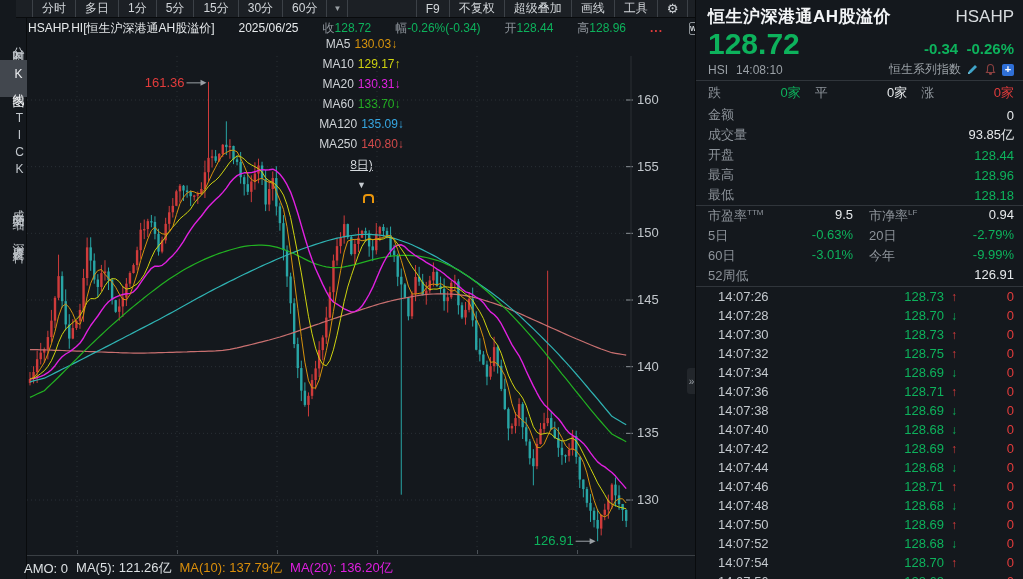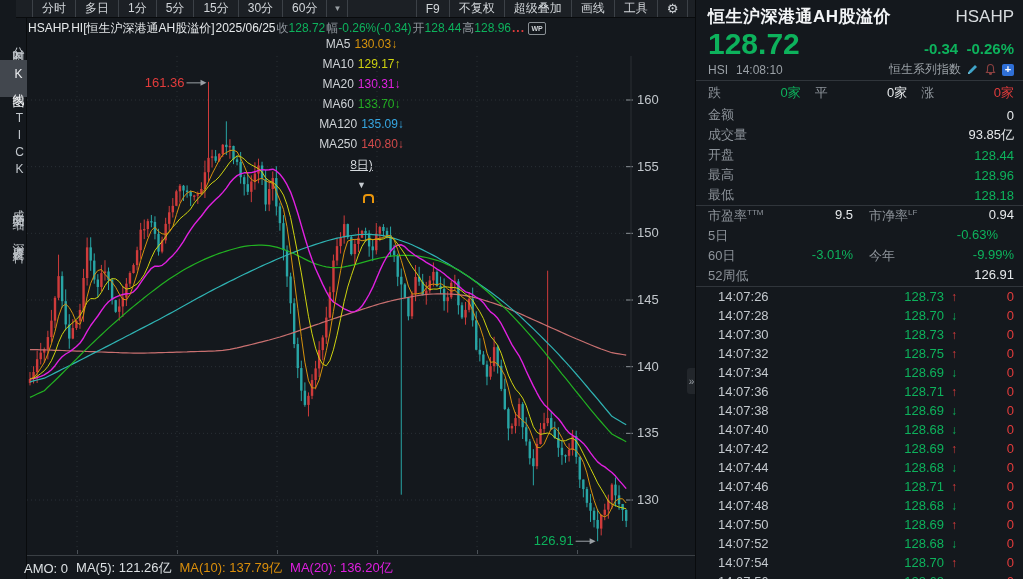--- a/index.html
+++ b/index.html
@@ -10,21 +10,21 @@
   
   .toolbar { position:absolute; left:16px; top:0; width:695px; height:18px; background:#1c2025; display:flex; align-items:stretch; border-bottom:1px solid #090b0d; }
   .tb-item { display:flex; align-items:center; padding:0 9px; border-right:1px solid #3c4147; color:#d2d6da; cursor:default; white-space:nowrap; }
   .tb-item:first-child { border-left:1px solid #3c4147; margin-left:16px; }
   .tb-drop { padding:0 6px; font-size:8px; color:#9aa0a5; display:flex; align-items:center; }
   .tb-spacer { flex:1; border:none; }
   .tb-gear { font-size:13px; }
   .tb-chev { font-size:14px; color:#c8ccd0; }
 
   
-  .hdr2 { position:absolute; left:28px; top:19px; width:667px; height:18px; display:flex; align-items:center; gap:1px; white-space:nowrap; }
+  .hdr2 { position:absolute; left:28px; top:19px; width:667px; height:18px; display:flex; align-items:center; gap:24px; white-space:nowrap; }
   .hdr3 { position:absolute; left:28px; top:37px; width:667px; height:19px; display:flex; align-items:center; gap:6px; white-space:nowrap;flex-direction:column; }
   .lbl { color:#8d939a; }
   .wt  { color:#e6e9eb; }
   .grn { color:#0db25c; }
   .ell { color:#e23c3c; font-weight:bold; letter-spacing:1px; }
   .wp-icon { width:18px; height:13px; border:1px solid #8a9095; border-radius:2px; color:#cfd3d7; font-size:7px; font-weight:bold; display:flex; align-items:center; justify-content:center; margin-left:2px; }
   .ma-item { display:flex; gap:4px; }
   .period-link { color:#d6dade; text-decoration:underline; }
   .tri { color:#c6cbd0; font-size:9px; }
   .lock { position:relative; width:12px; height:9px; background:#e8950c; border-radius:1px; margin-left:6px; margin-top:4px; }
@@ -616,20 +616,24 @@
           <div class="pair-half">
             <span class="lbl">市净率<sup class="mini">LF</sup></span>
             <span class="v-w">0.94</span>
           </div>
         </div>
         <div class="pair-row">
           <div class="pair-half first">
             <span class="lbl">5日</span>
             <span class="v-g">-0.63%</span>
           </div>
+          <div class="pair-half">
+            <span class="lbl">20日</span>
+            <span class="v-g">-2.79%</span>
+          </div>
         </div>
         <div class="pair-row">
           <div class="pair-half first">
             <span class="lbl">60日</span>
             <span class="v-g">-3.01%</span>
           </div>
           <div class="pair-half">
             <span class="lbl">今年</span>
             <span class="v-g">-9.99%</span>
           </div>

